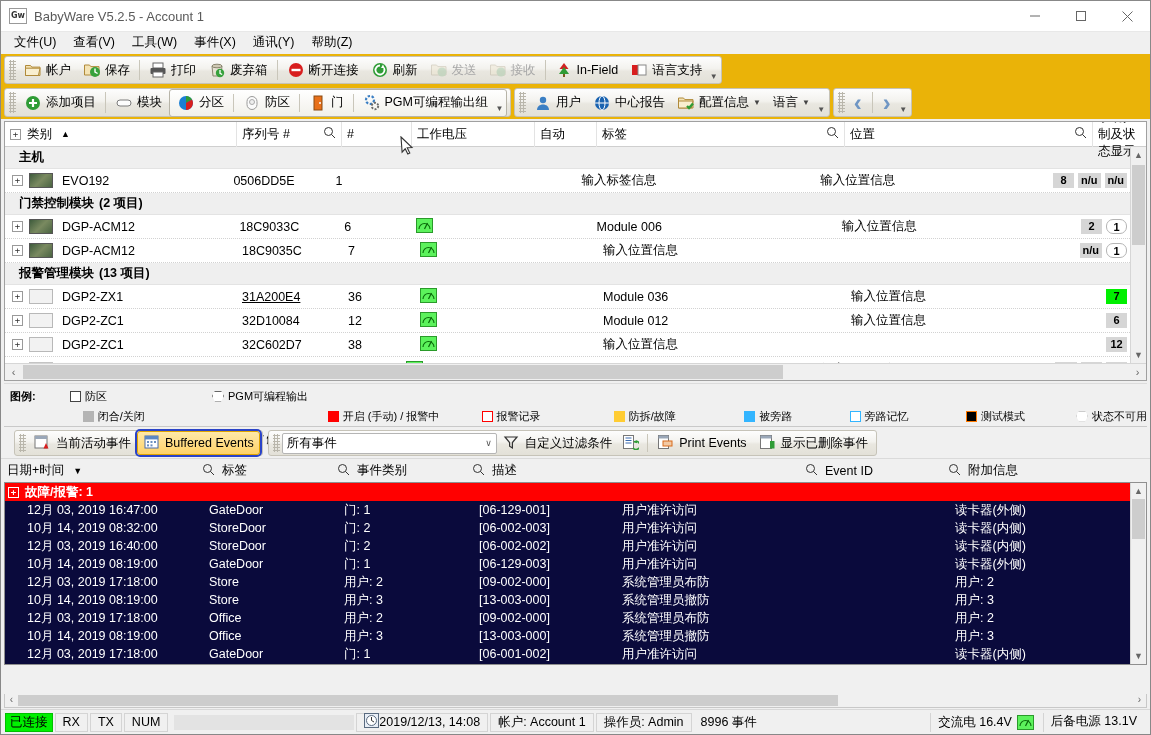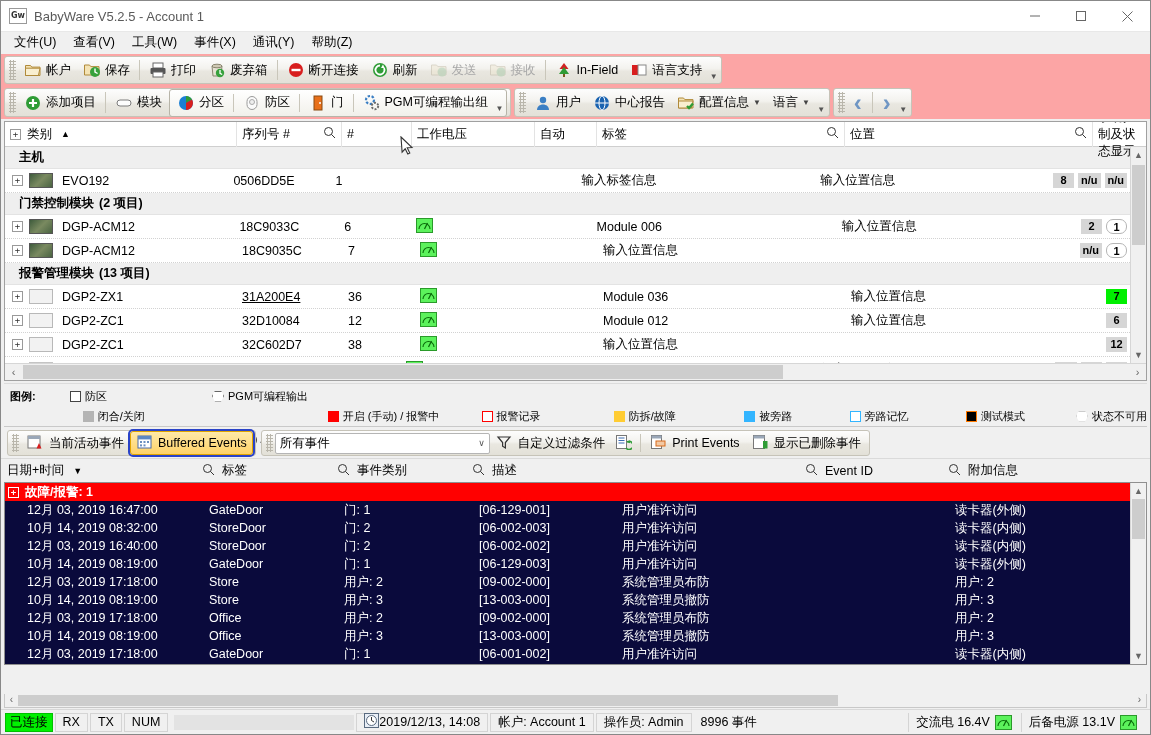--- a/index.html
+++ b/index.html
@@ -24,21 +24,21 @@
   .tb-btn { width:46px; height:31px; display:flex; align-items:center; justify-content:center;
             color:#555; font-size:13px; }
   .tb-btn svg { display:block; }
 
   
   .menubar { height:22px; background:#f0f0f0; display:flex; align-items:center;
              padding-left:7px; }
   .menu-item { padding:2px 11px 3px 6px; font-size:12.5px; color:#000; }
 
   
-  .toolrow { display:flex; align-items:stretch; background:#fca5a5; }
+  .toolrow { display:flex; align-items:stretch; background:#eab308; }
   .tbar { display:flex; align-items:center; position:relative;
           background:linear-gradient(to bottom,#fdfdfd 0%,#f3f2ee 45%,#e9e7e0 55%,#e3e1d8 100%);
           border:1px solid #c6c3b8; border-radius:3px; margin:2px 0 2px 3px; padding:0 2px;}
   .grip { width:7px; align-self:stretch; margin:3px 2px 3px 2px;
           background-image:radial-gradient(circle, #b9b6ab 1px, transparent 1.2px);
           background-size:3px 3px; }
   .tbtn { display:flex; align-items:center; gap:4px; padding:3px 6px; border-radius:3px;
           font-size:12.5px; color:#000; white-space:nowrap; }
   .tbtn.disabled { color:#a8a8a8; }
   .tbtn.active { background:linear-gradient(to bottom,#ffe9a8,#ffd268);
@@ -88,21 +88,21 @@
   .legend { margin:2px 3px 0 3px; background:#f0f0f0; border-top:1px solid #dcdcdc;
             border-bottom:1px solid #c9c9c9; height:44px; position:relative;
             font-size:11px; padding:2px 0 0 6px; }
   .legend .lrow { display:flex; align-items:center; height:20px; }
   .lg { display:flex; align-items:center; gap:4px; white-space:nowrap; }
   .sw { width:11px; height:11px; display:inline-block; flex:none; }
   .sw.hex { width:12px; height:11px; background:#fff; border:1px solid #666;
             clip-path:polygon(25% 0,75% 0,100% 50%,75% 100%,25% 100%,0 50%); }
 
   
-  .evtoolbar { display:flex; align-items:center; background:#f0f0f0; padding:3px 0 2px 3px; }
+  .evtoolbar { display:flex; align-items:center; background:#f0f0f0; padding:3px 0 2px 10px; }
   .combo { width:215px; height:21px; background:#fff; border:1px solid #b5b5b5;
            border-radius:2px; display:flex; align-items:center; padding:0 4px;
            font-size:12.5px; }
   .combo .cv { flex:1; }
   .combo .ca { color:#555; font-size:9px; }
   .evhead { display:flex; height:24px; align-items:center; font-size:12.5px;
             background:#f0f0f0; border-top:1px solid #dadada; }
   .eh { display:flex; align-items:center; height:24px; padding-left:6px; }
 
   .evlist { margin:0 3px; border:1px solid #8f8f8f; background:#0a0a3c;
@@ -912,21 +912,21 @@
     <div class="sbox">操作员: Admin</div>
     <div class="sbox" style="border:none;">8996 事件</div>
     <div style="margin-left:auto;display:flex;align-items:center;">
       <div class="sbox" style="gap:5px;border:none;border-left:1px solid #d4d4d4;">
         <span>交流电 16.4V</span>
         <span class="vmeter"><svg width="15" height="13" viewBox="0 0 15 13">
               <path d="M2 10a5.5 5.5 0 0 1 11 0" fill="none" stroke="#0a6b0a" stroke-width="1.1"></path>
               <line x1="7.5" y1="10" x2="10.5" y2="4" stroke="#0a6b0a" stroke-width="1.3"></line>
             </svg></span>
       </div>
-      <div class="sbox" style="gap:5px;border:none;border-left:1px solid #d4d4d4;margin-right:4px;">
+      <div class="sbox" style="gap:5px;border:none;border-left:1px solid #d4d4d4;margin-right:4px;flex-direction:column;">
         <span>后备电源 13.1V</span>
         <span class="vmeter"><svg width="15" height="13" viewBox="0 0 15 13">
               <path d="M2 10a5.5 5.5 0 0 1 11 0" fill="none" stroke="#0a6b0a" stroke-width="1.1"></path>
               <line x1="7.5" y1="10" x2="10.5" y2="4" stroke="#0a6b0a" stroke-width="1.3"></line>
             </svg></span>
       </div>
     </div>
   </div>
 
   <div style="position:absolute;left:399px;top:135px;z-index:40;">

